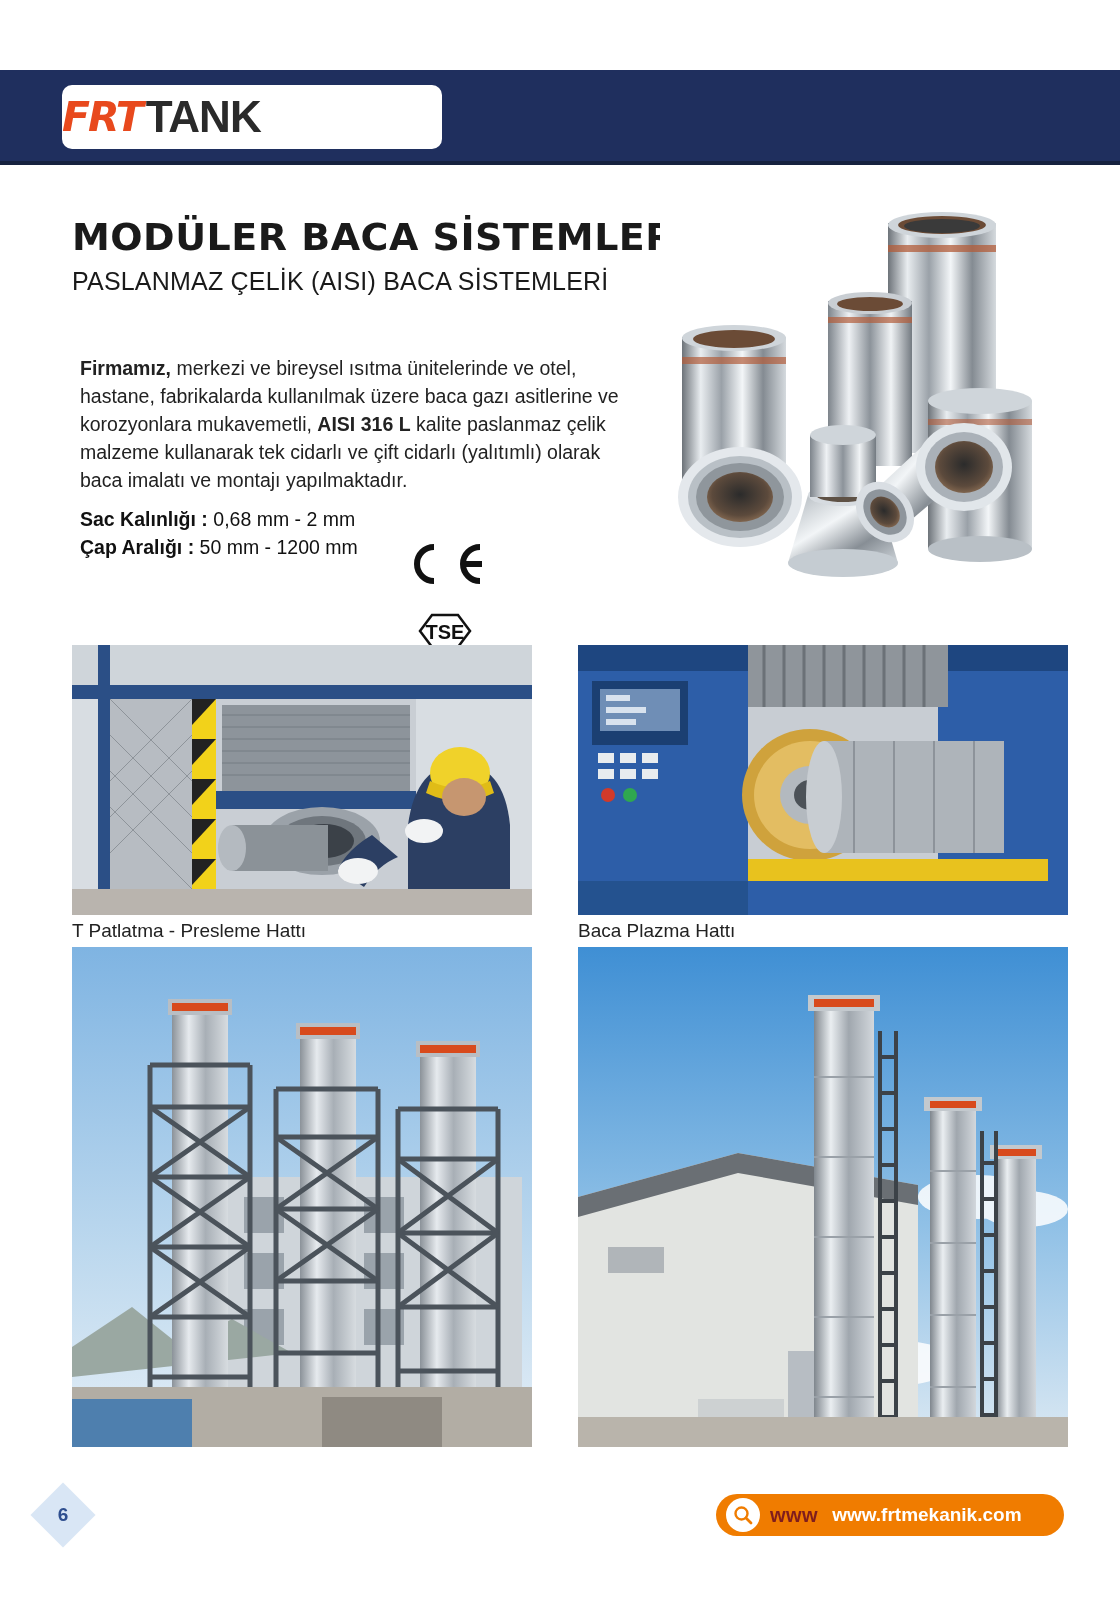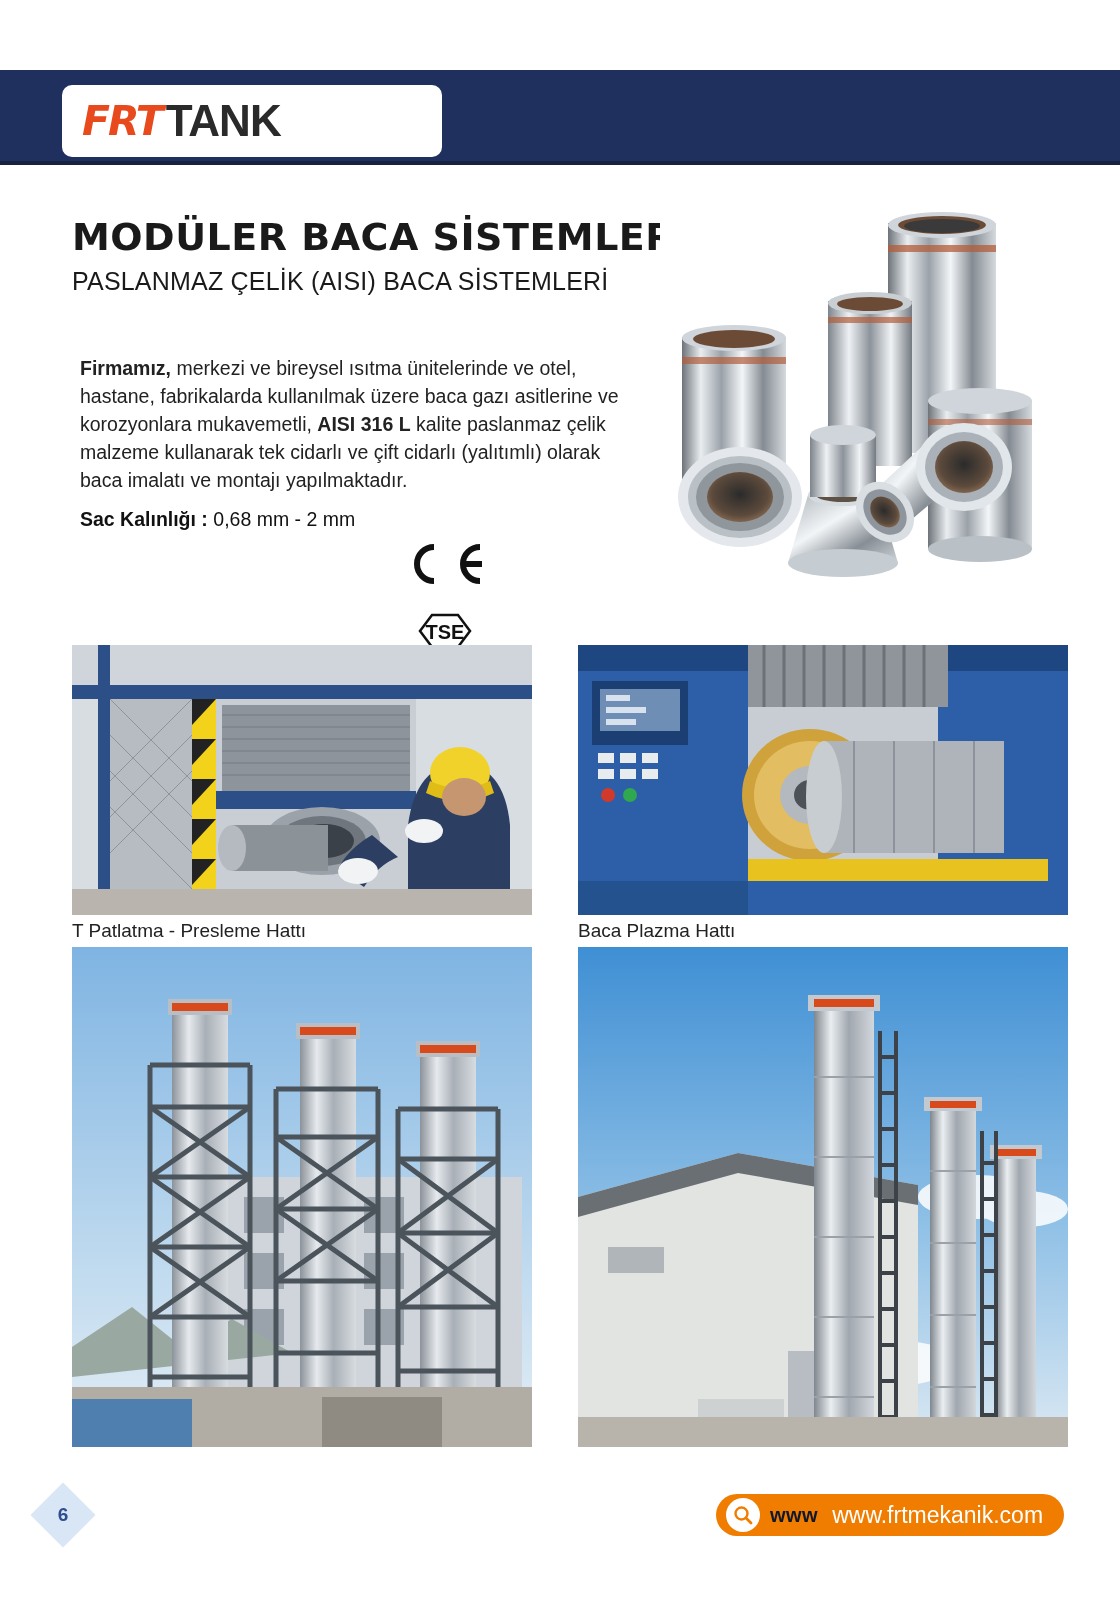--- a/index.html
+++ b/index.html
@@ -23,27 +23,26 @@
   }
   .header-band:after {
     content: "";
     position: absolute;
     left: 0; bottom: 0; width: 100%; height: 4px;
     background: #16223f;
   }
   .logo-plate {
     position: absolute;
     left: 62px; top: 85px;
-    width: 380px; height: 72px;
+    width: 380px; height: 64px;
     background: #ffffff;
     border-radius: 10px;
     display: flex;
     align-items: center;
     justify-content: flex-start;
-    padding-left: 20px;
   }
   .logo-mark {
     font-size: 41px;
     font-weight: bold;
     font-style: italic;
     color: #e8491d;
     letter-spacing: -2px;
     line-height: 1;
     font-family: "DejaVu Sans", sans-serif;
   }
@@ -161,30 +160,30 @@
   }
   .www-circle {
     width: 34px; height: 34px;
     margin-left: 10px;
     border-radius: 50%;
     background: #ffffff;
     display: flex; align-items: center; justify-content: center;
     position: relative;
   }
   .www-text {
-    color: #0f172a;
+    color: #7f1d1d;
     font-size: 20px;
     font-weight: bold;
     margin-left: 10px;
     letter-spacing: 0.5px;
   }
   .web-url {
     color: #ffffff;
-    font-size: 23px;
-    font-weight: normal;
+    font-size: 19px;
+    font-weight: bold;
     margin-left: 14px;
   }
 </style>
 </head>
 <body>
 
 <div class="header-band"></div>
 
 <div class="logo-plate">
   <span class="logo-mark">FRT</span>
@@ -194,20 +193,23 @@
 <div class="title-main">MODÜLER BACA SİSTEMLERİ</div>
 <div class="title-sub">PASLANMAZ ÇELİK (AISI) BACA SİSTEMLERİ</div>
 
 <p class="intro">
   <b>Firmamız,</b><span> merkezi ve bireysel ısıtma ünitelerinde ve otel, hastane, fabrikalarda kullanılmak üzere baca gazı asitlerine ve korozyonlara mukavemetli, </span><b>AISI 316 L</b><span> kalite paslanmaz çelik malzeme kullanarak tek cidarlı ve çift cidarlı (yalıtımlı) olarak baca imalatı ve montajı yapılmaktadır.</span>
 </p>
 
 <div class="specs">
   <div>
     <span class="k">Sac Kalınlığı :</span><span> 0,68 mm - 2 mm</span>
+  </div>
+  <div>
+    <span class="k">Çap Aralığı :</span><span> 50 mm - 1200 mm</span>
   </div>
 </div>
 
 <div class="certs">
   <span>
     <svg class="ce-mark" width="78" height="44" viewBox="0 0 78 44">
       <path d="M30 22 A16 16 0 1 0 30 6 A16 16 0 0 0 30 22" fill="none"></path>
       <path d="M28 5 A17 17 0 1 0 28 39" fill="none" stroke="#111" stroke-width="6"></path>
       <path d="M74 5 A17 17 0 1 0 74 39" fill="none" stroke="#111" stroke-width="6"></path>
       <rect x="56" y="19" width="20" height="6" fill="#111"></rect>

